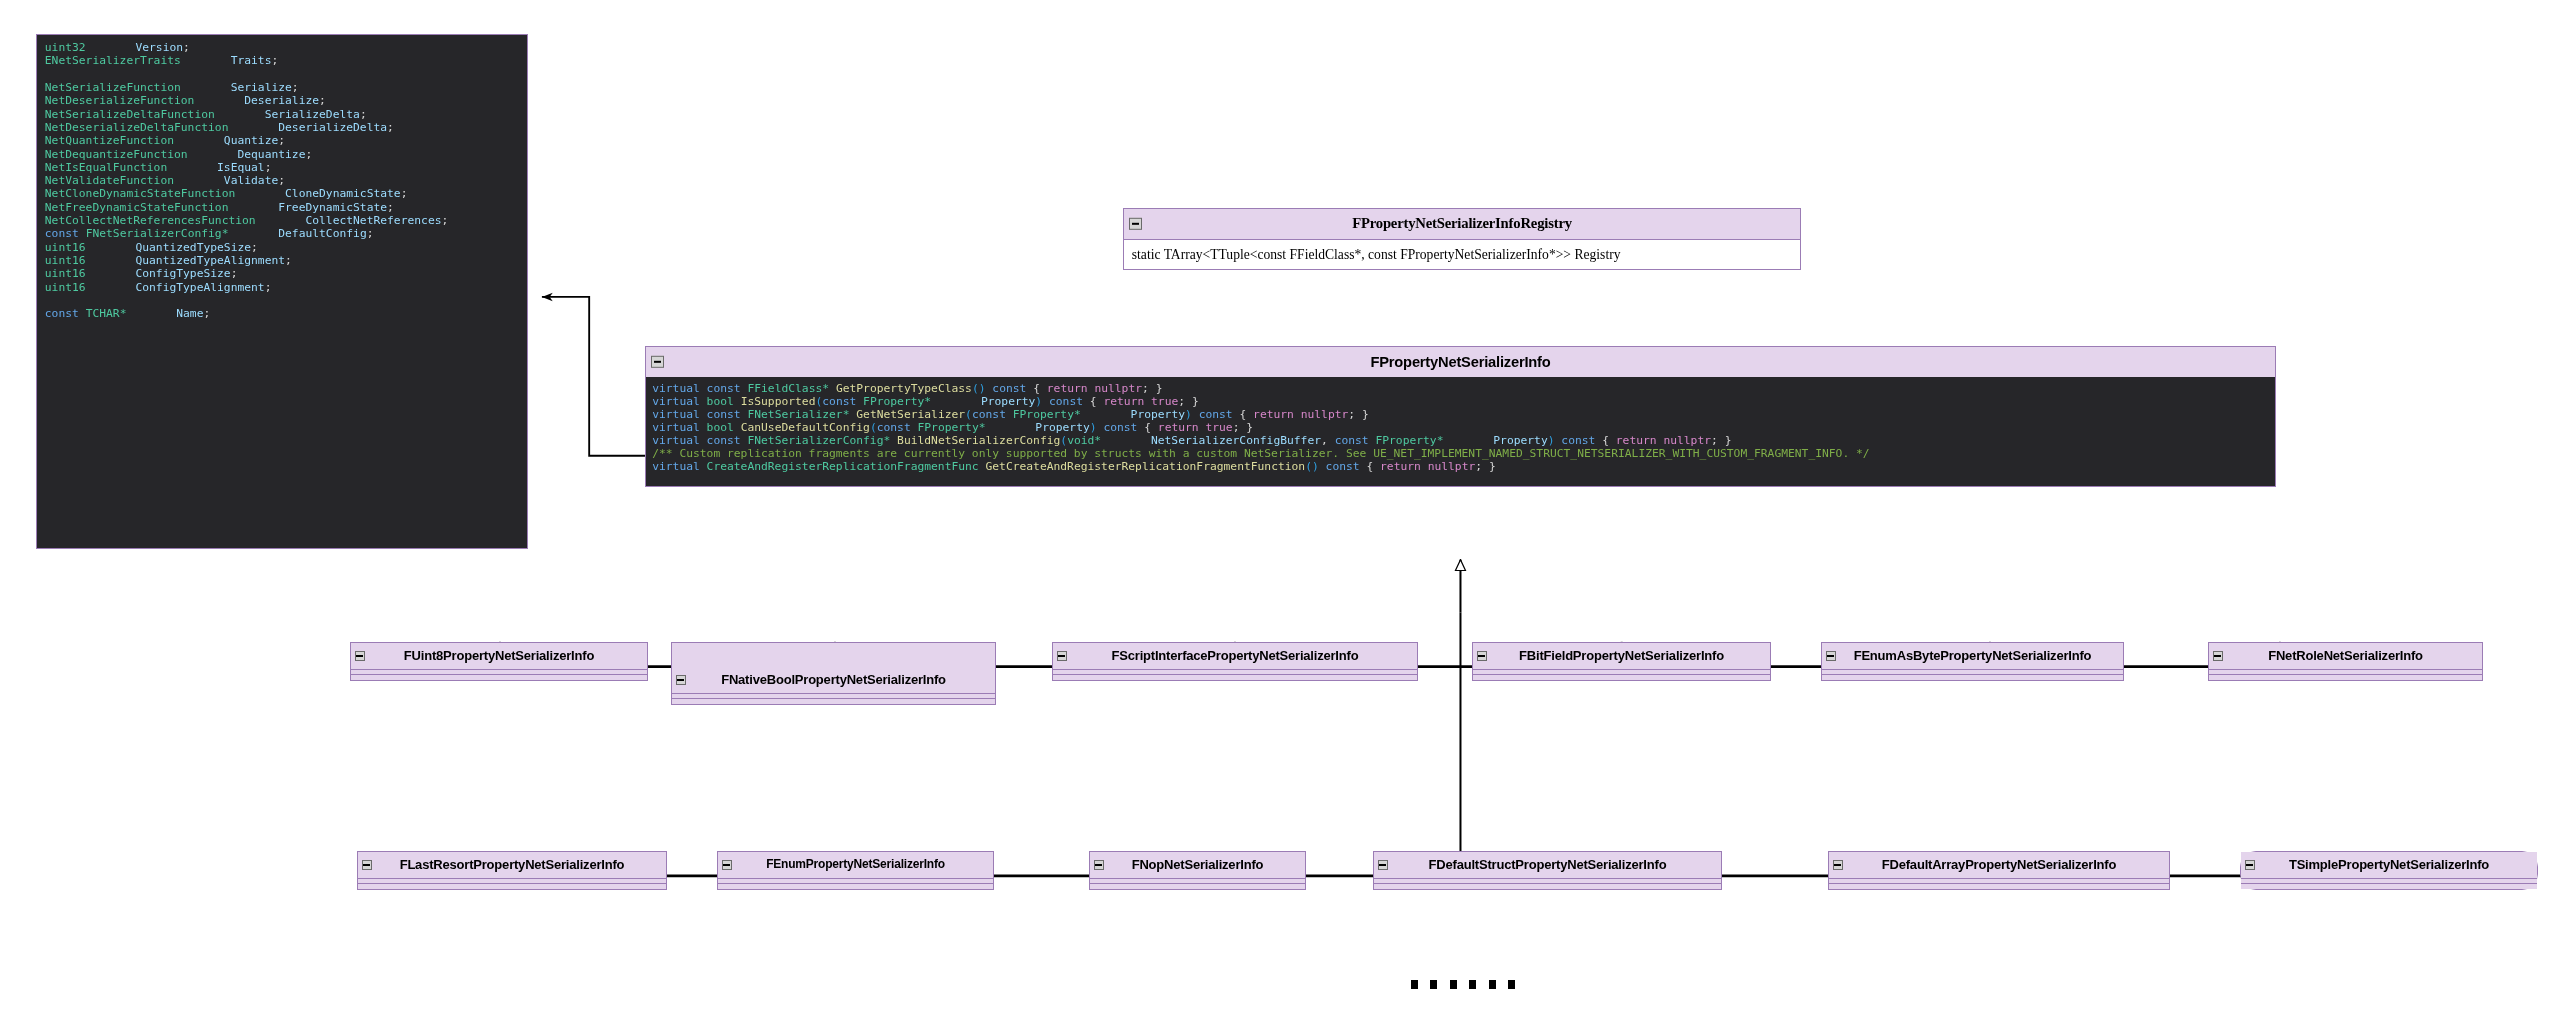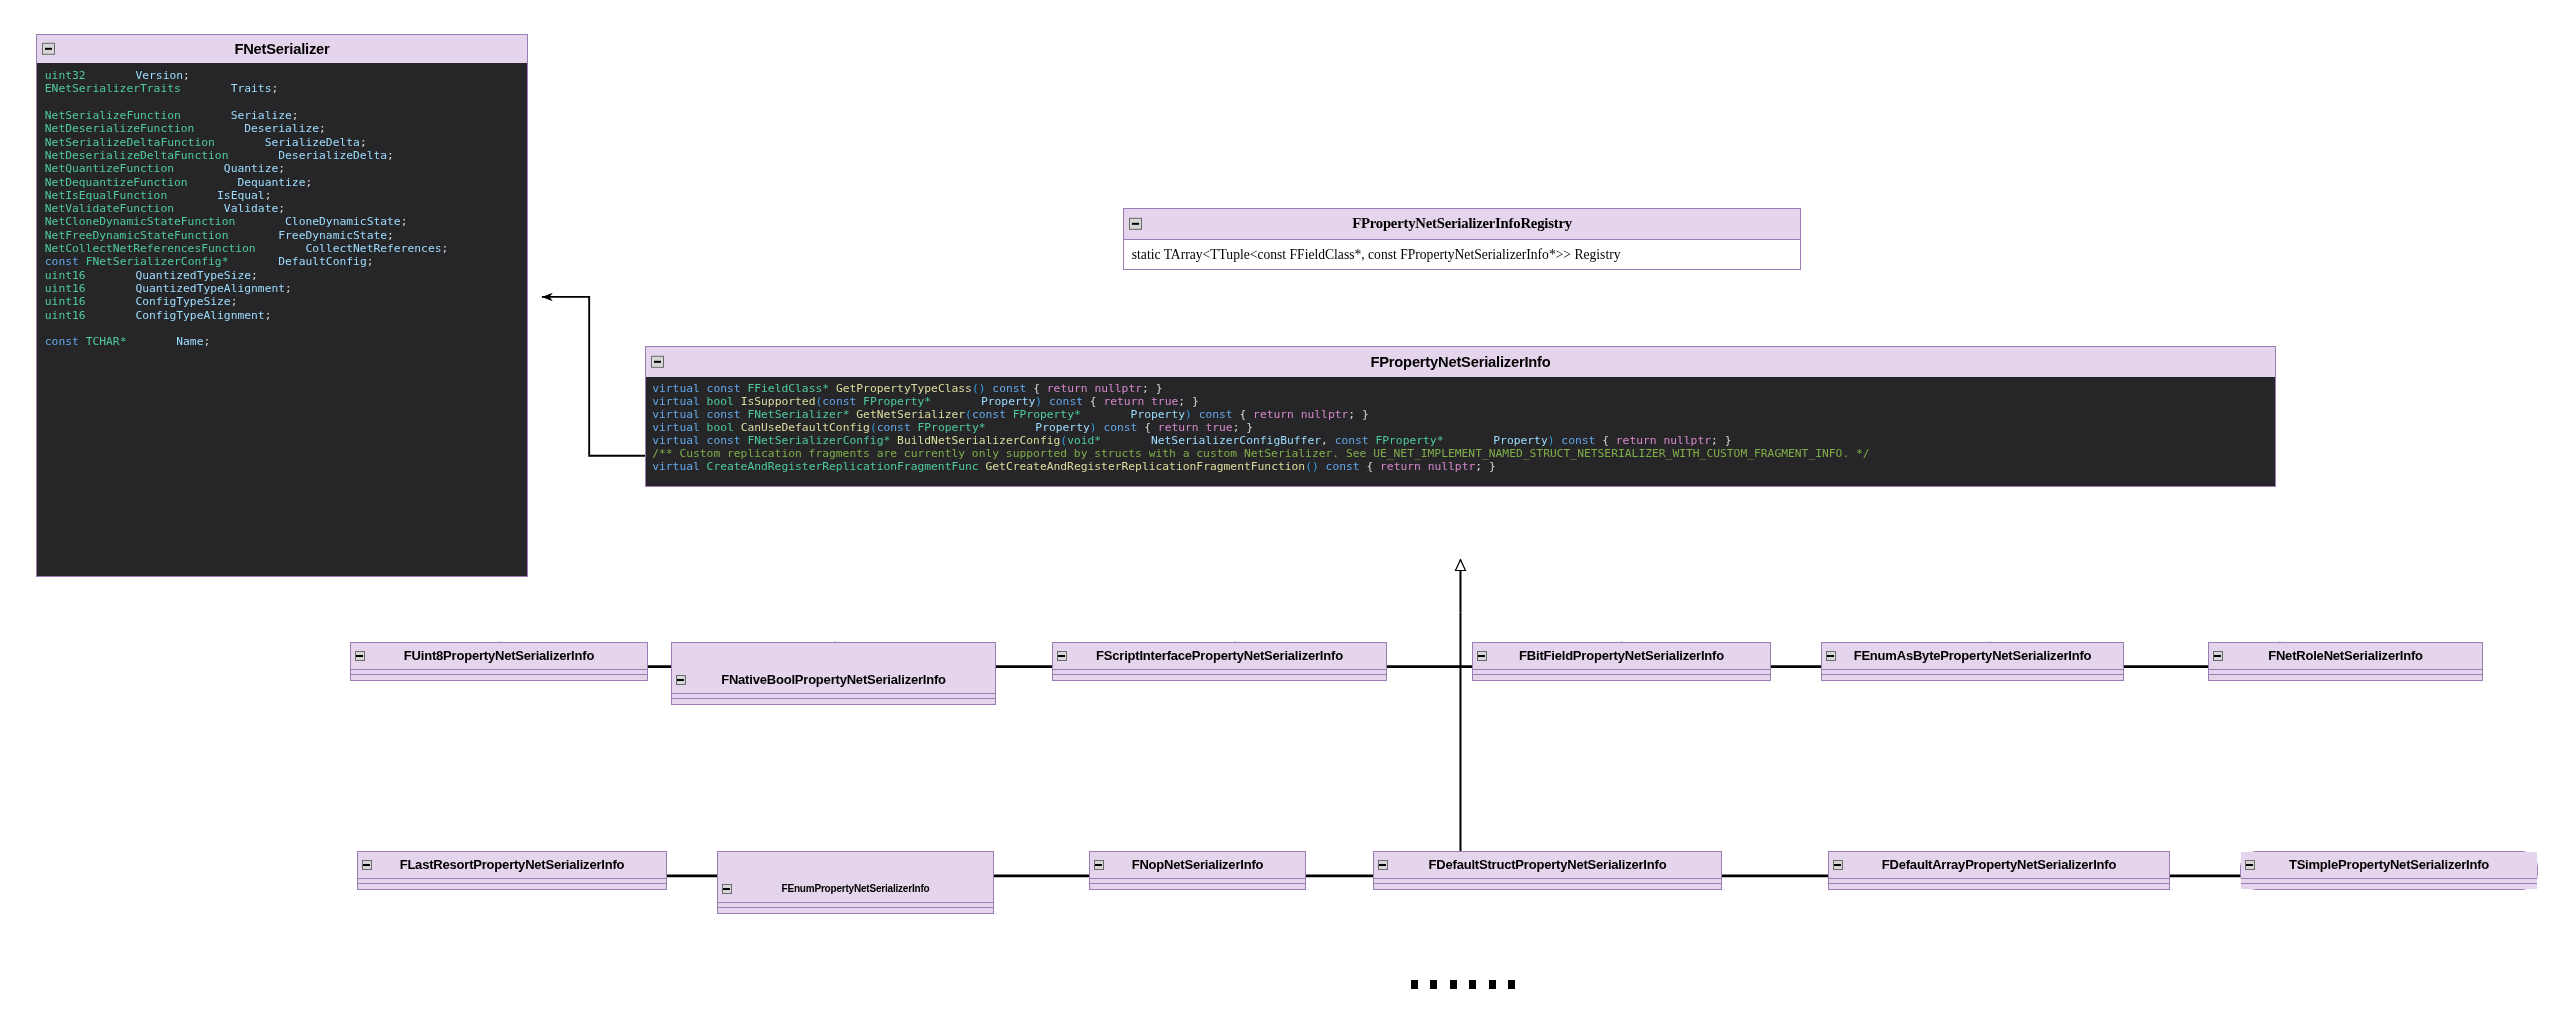--- a/index.html
+++ b/index.html
@@ -148,24 +148,20 @@
       <path d="M 688 1130 L 688 1098"></path>
       <path d="M 1103 1130 L 1103 1098"></path>
       <path d="M 1545 1130 L 1545 1098"></path>
       <path d="M 1996 1130 L 1996 1098"></path>
       <path d="M 2578 1130 L 2578 1098"></path>
       <path d="M 2996 1130 L 2996 1098"></path>
     </g>
   </svg>
 
   <div class="umlbox" id="box-fnetserializer" style="left:36px;top:34px;width:492px;">
-    <div class="uml-header" style="height:28px;line-height:28px;font-size:14.7px;">
-      <span class="uml-collapse"></span>
-      <span>FNetSerializer</span>
-    </div>
     <div class="uml-code" id="code-fnetserializer" style="padding:6.2px 7.8px 7.8px 7.8px;font-size:11.3px;line-height:13.3px;height:499px;"><span class="cl"><span class="t-type">uint32</span><span class="t-punc"> </span><span class="t-var">Version</span><span class="t-punc">;</span></span><span class="cl"><span class="t-type">ENetSerializerTraits</span><span class="t-punc"> </span><span class="t-var">Traits</span><span class="t-punc">;</span></span><span class="cl">&nbsp;</span><span class="cl"><span class="t-type">NetSerializeFunction</span><span class="t-punc"> </span><span class="t-var">Serialize</span><span class="t-punc">;</span></span><span class="cl"><span class="t-type">NetDeserializeFunction</span><span class="t-punc"> </span><span class="t-var">Deserialize</span><span class="t-punc">;</span></span><span class="cl"><span class="t-type">NetSerializeDeltaFunction</span><span class="t-punc"> </span><span class="t-var">SerializeDelta</span><span class="t-punc">;</span></span><span class="cl"><span class="t-type">NetDeserializeDeltaFunction</span><span class="t-punc"> </span><span class="t-var">DeserializeDelta</span><span class="t-punc">;</span></span><span class="cl"><span class="t-type">NetQuantizeFunction</span><span class="t-punc"> </span><span class="t-var">Quantize</span><span class="t-punc">;</span></span><span class="cl"><span class="t-type">NetDequantizeFunction</span><span class="t-punc"> </span><span class="t-var">Dequantize</span><span class="t-punc">;</span></span><span class="cl"><span class="t-type">NetIsEqualFunction</span><span class="t-punc"> </span><span class="t-var">IsEqual</span><span class="t-punc">;</span></span><span class="cl"><span class="t-type">NetValidateFunction</span><span class="t-punc"> </span><span class="t-var">Validate</span><span class="t-punc">;</span></span><span class="cl"><span class="t-type">NetCloneDynamicStateFunction</span><span class="t-punc"> </span><span class="t-var">CloneDynamicState</span><span class="t-punc">;</span></span><span class="cl"><span class="t-type">NetFreeDynamicStateFunction</span><span class="t-punc"> </span><span class="t-var">FreeDynamicState</span><span class="t-punc">;</span></span><span class="cl"><span class="t-type">NetCollectNetReferencesFunction</span><span class="t-punc"> </span><span class="t-var">CollectNetReferences</span><span class="t-punc">;</span></span><span class="cl"><span class="t-kw">const</span><span class="t-punc"> </span><span class="t-type">FNetSerializerConfig*</span><span class="t-punc"> </span><span class="t-var">DefaultConfig</span><span class="t-punc">;</span></span><span class="cl"><span class="t-type">uint16</span><span class="t-punc"> </span><span class="t-var">QuantizedTypeSize</span><span class="t-punc">;</span></span><span class="cl"><span class="t-type">uint16</span><span class="t-punc"> </span><span class="t-var">QuantizedTypeAlignment</span><span class="t-punc">;</span></span><span class="cl"><span class="t-type">uint16</span><span class="t-punc"> </span><span class="t-var">ConfigTypeSize</span><span class="t-punc">;</span></span><span class="cl"><span class="t-type">uint16</span><span class="t-punc"> </span><span class="t-var">ConfigTypeAlignment</span><span class="t-punc">;</span></span><span class="cl">&nbsp;</span><span class="cl"><span class="t-kw">const</span><span class="t-punc"> </span><span class="t-type">TCHAR*</span><span class="t-punc"> </span><span class="t-var">Name</span><span class="t-punc">;</span></span></div>
   </div>
 
   <div class="umlbox" id="box-registry" style="left:1123px;top:208px;width:678px;font-family:Liberation Serif, serif;">
     <div class="uml-header" style="height:29.5px;line-height:29.5px;font-size:14.7px;">
       <span class="uml-collapse"></span>
       <span>FPropertyNetSerializerInfoRegistry</span>
     </div>
     <div class="uml-attr" style="height:29.5px;line-height:29.5px;padding:0 7.8px;font-size:13.6px;">static TArray&lt;TTuple&lt;const FFieldClass*, const FPropertyNetSerializerInfo*&gt;&gt; Registry</div>
   </div>
@@ -182,21 +178,21 @@
       <div class="umlbox" style="left: 350px; top: 642px; width: 298px;">
         <div class="uml-header" style="height: 25.6px; line-height: 25.6px; font-size: 13px;"><span class="uml-collapse" style="width: 10px; height: 10px; left: 3.9px;"></span><span>FUint8PropertyNetSerializerInfo</span></div>
         <div class="uml-stub" style="height: 4.7px;"></div>
         <div class="uml-stub" style="height: 4.7px;"></div>
       </div>
       <div class="umlbox" style="left: 671px; top: 642px; width: 325px;">
         <div class="uml-header" style="height: 25.6px; line-height: 25.6px; font-size: 13px; margin-top: 24px;"><span class="uml-collapse" style="width: 10px; height: 10px; left: 3.9px;"></span><span>FNativeBoolPropertyNetSerializerInfo</span></div>
         <div class="uml-stub" style="height: 4.7px;"></div>
         <div class="uml-stub" style="height: 4.7px;"></div>
       </div>
-      <div class="umlbox" style="left: 1052px; top: 642px; width: 335px;">
+      <div class="umlbox" style="left: 1052px; top: 642px; width: 366px;">
         <div class="uml-header" style="height: 25.6px; line-height: 25.6px; font-size: 13px;"><span class="uml-collapse" style="width: 10px; height: 10px; left: 3.9px;"></span><span>FScriptInterfacePropertyNetSerializerInfo</span></div>
         <div class="uml-stub" style="height: 4.7px;"></div>
         <div class="uml-stub" style="height: 4.7px;"></div>
       </div>
       <div class="umlbox" style="left: 1472px; top: 642px; width: 299px;">
         <div class="uml-header" style="height: 25.6px; line-height: 25.6px; font-size: 13px;"><span class="uml-collapse" style="width: 10px; height: 10px; left: 3.9px;"></span><span>FBitFieldPropertyNetSerializerInfo</span></div>
         <div class="uml-stub" style="height: 4.7px;"></div>
         <div class="uml-stub" style="height: 4.7px;"></div>
       </div>
       <div class="umlbox" style="left: 1821px; top: 642px; width: 303px;">
@@ -208,21 +204,21 @@
         <div class="uml-header" style="height: 25.6px; line-height: 25.6px; font-size: 13px;"><span class="uml-collapse" style="width: 10px; height: 10px; left: 3.9px;"></span><span>FNetRoleNetSerializerInfo</span></div>
         <div class="uml-stub" style="height: 4.7px;"></div>
         <div class="uml-stub" style="height: 4.7px;"></div>
       </div>
       <div class="umlbox" style="left: 357px; top: 851px; width: 310px;">
         <div class="uml-header" style="height: 25.6px; line-height: 25.6px; font-size: 13px;"><span class="uml-collapse" style="width: 10px; height: 10px; left: 3.9px;"></span><span>FLastResortPropertyNetSerializerInfo</span></div>
         <div class="uml-stub" style="height: 4.7px;"></div>
         <div class="uml-stub" style="height: 4.7px;"></div>
       </div>
       <div class="umlbox" style="left: 717px; top: 851px; width: 277px;">
-        <div class="uml-header" style="height: 25.6px; line-height: 25.6px; font-size: 10px; margin-top: 24px;"><span class="uml-collapse" style="width: 10px; height: 10px; left: 3.9px;"></span><span>FEnumPropertyNetSerializerInfo</span></div>
+        <div class="uml-header" style="height: 25.6px; line-height: 25.6px; font-size: 12px;"><span class="uml-collapse" style="width: 10px; height: 10px; left: 3.9px;"></span><span>FEnumPropertyNetSerializerInfo</span></div>
         <div class="uml-stub" style="height: 4.7px;"></div>
         <div class="uml-stub" style="height: 4.7px;"></div>
       </div>
       <div class="umlbox" style="left: 1089px; top: 851px; width: 217px;">
         <div class="uml-header" style="height: 25.6px; line-height: 25.6px; font-size: 13px;"><span class="uml-collapse" style="width: 10px; height: 10px; left: 3.9px;"></span><span>FNopNetSerializerInfo</span></div>
         <div class="uml-stub" style="height: 4.7px;"></div>
         <div class="uml-stub" style="height: 4.7px;"></div>
       </div>
       <div class="umlbox" style="left: 1373px; top: 851px; width: 349px;">
         <div class="uml-header" style="height: 25.6px; line-height: 25.6px; font-size: 13px;"><span class="uml-collapse" style="width: 10px; height: 10px; left: 3.9px;"></span><span>FDefaultStructPropertyNetSerializerInfo</span></div>

